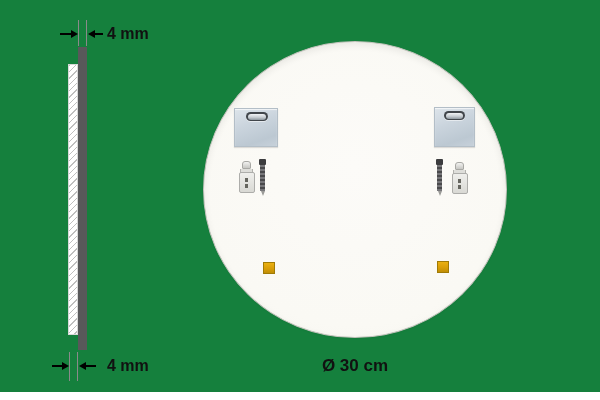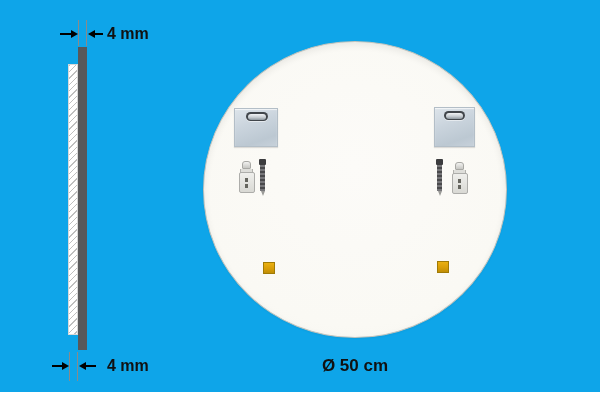--- a/index.html
+++ b/index.html
@@ -3,21 +3,21 @@
 <meta charset="utf-8">
 <style>
   html,body{margin:0;padding:0;}
   body{
     font-family:"Liberation Sans", sans-serif;
     background:#ffffff;
   }
   .stage{
     position:relative;
     width:600px;height:392px;
-    background:#0ea5e9;
+    background:#15803d;
     overflow:hidden;
   }
 
   
   .hatch-strip{
     position:absolute;left:68px;top:64px;width:10px;height:271px;
     background:repeating-linear-gradient(135deg,#bfbfbf 0,#bfbfbf 1px,#ffffff 1px,#ffffff 4.5px);
     border:1px solid #d8d8d8;box-sizing:border-box;
   }
   .glass-bar{
@@ -201,14 +201,14 @@
     <div class="neck"></div>
     <div class="body">
       <span class="slit"></span>
       <span class="slit"></span>
     </div>
   </div>
 
   <div class="pad pad-left"></div>
   <div class="pad pad-right"></div>
 
-  <div class="diameter-label">Ø 50 cm</div>
+  <div class="diameter-label">Ø 30 cm</div>
 </div>
 
 </body></html>

